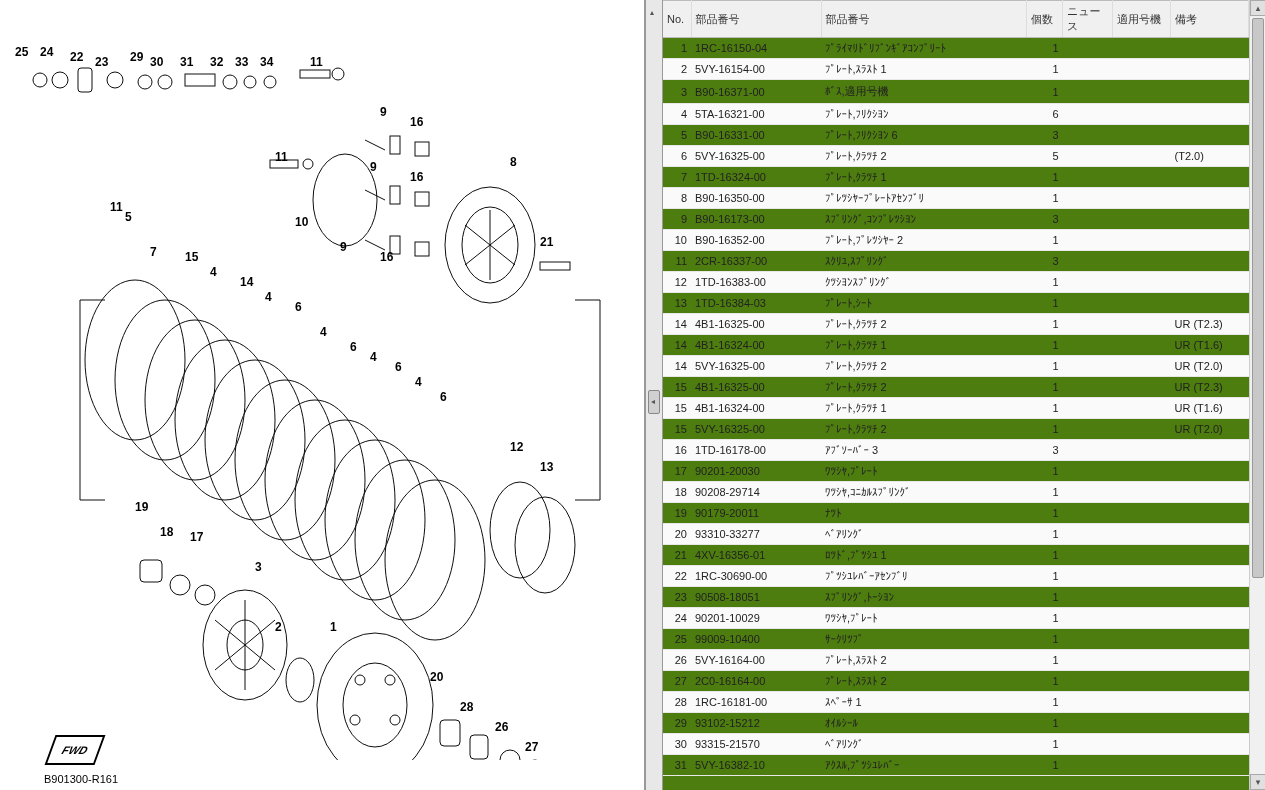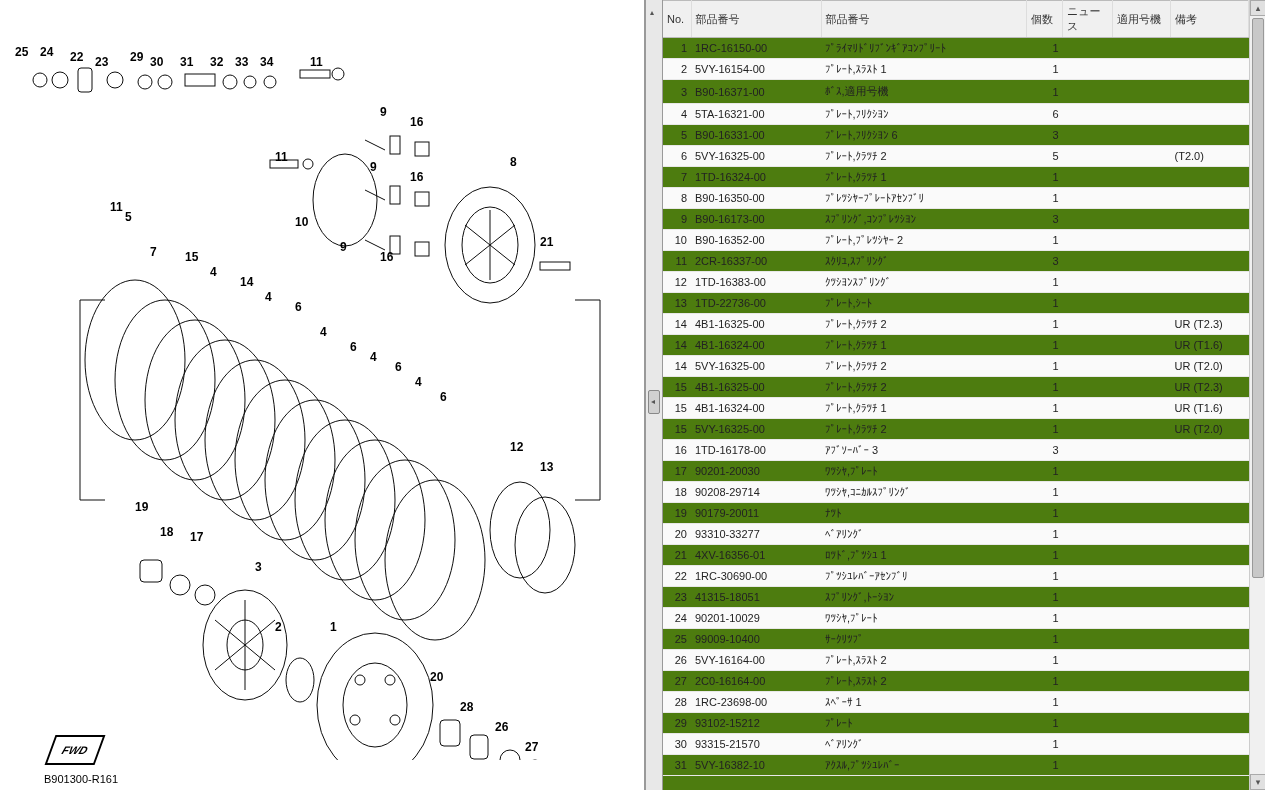--- a/index.html
+++ b/index.html
@@ -327,21 +327,21 @@
         <th class="col-name">部品番号</th>
         <th class="col-qty">個数</th>
         <th class="col-news">ニュース</th>
         <th class="col-app">適用号機</th>
         <th class="col-note">備考</th>
       </tr>
     </thead>
     <tbody id="parts-body">
         <tr>
           <td class="col-no">1</td>
-          <td class="col-part">1RC-16150-00</td>
+          <td class="col-part">1RC-16150-04</td>
           <td class="col-name">ﾌﾟﾗｲﾏﾘﾄﾞﾘﾌﾞﾝｷﾞｱｺﾝﾌﾟﾘｰﾄ</td>
           <td class="col-qty">1</td>
           <td class="col-news"></td>
           <td class="col-app"></td>
           <td class="col-note"></td>
         </tr>
         <tr>
           <td class="col-no">2</td>
           <td class="col-part">5VY-16154-00</td>
           <td class="col-name">ﾌﾟﾚｰﾄ,ｽﾗｽﾄ 1</td>
@@ -435,21 +435,21 @@
           <td class="col-no">12</td>
           <td class="col-part">1TD-16383-00</td>
           <td class="col-name">ｸﾂｼﾖﾝｽﾌﾟﾘﾝｸﾞ</td>
           <td class="col-qty">1</td>
           <td class="col-news"></td>
           <td class="col-app"></td>
           <td class="col-note"></td>
         </tr>
         <tr>
           <td class="col-no">13</td>
-          <td class="col-part">1TD-22736-00</td>
+          <td class="col-part">1TD-16384-03</td>
           <td class="col-name">ﾌﾟﾚｰﾄ,ｼｰﾄ</td>
           <td class="col-qty">1</td>
           <td class="col-news"></td>
           <td class="col-app"></td>
           <td class="col-note"></td>
         </tr>
         <tr>
           <td class="col-no">14</td>
           <td class="col-part">4B1-16325-00</td>
           <td class="col-name">ﾌﾟﾚｰﾄ,ｸﾗﾂﾁ 2</td>
@@ -561,21 +561,21 @@
           <td class="col-no">22</td>
           <td class="col-part">1RC-30690-00</td>
           <td class="col-name">ﾌﾟﾂｼﾕﾚﾊﾞｰｱｾﾝﾌﾞﾘ</td>
           <td class="col-qty">1</td>
           <td class="col-news"></td>
           <td class="col-app"></td>
           <td class="col-note"></td>
         </tr>
         <tr>
           <td class="col-no">23</td>
-          <td class="col-part">41315-18051</td>
+          <td class="col-part">90508-18051</td>
           <td class="col-name">ｽﾌﾟﾘﾝｸﾞ,ﾄｰｼﾖﾝ</td>
           <td class="col-qty">1</td>
           <td class="col-news"></td>
           <td class="col-app"></td>
           <td class="col-note"></td>
         </tr>
         <tr>
           <td class="col-no">24</td>
           <td class="col-part">90201-10029</td>
           <td class="col-name">ﾜﾂｼﾔ,ﾌﾟﾚｰﾄ</td>
@@ -606,31 +606,31 @@
           <td class="col-no">27</td>
           <td class="col-part">2C0-16164-00</td>
           <td class="col-name">ﾌﾟﾚｰﾄ,ｽﾗｽﾄ 2</td>
           <td class="col-qty">1</td>
           <td class="col-news"></td>
           <td class="col-app"></td>
           <td class="col-note"></td>
         </tr>
         <tr>
           <td class="col-no">28</td>
-          <td class="col-part">1RC-23698-00</td>
+          <td class="col-part">1RC-16181-00</td>
           <td class="col-name">ｽﾍﾟｰｻ 1</td>
           <td class="col-qty">1</td>
           <td class="col-news"></td>
           <td class="col-app"></td>
           <td class="col-note"></td>
         </tr>
         <tr>
           <td class="col-no">29</td>
           <td class="col-part">93102-15212</td>
-          <td class="col-name">ﾌﾟﾚｰﾄ</td>
+          <td class="col-name">ｵｲﾙｼｰﾙ</td>
           <td class="col-qty">1</td>
           <td class="col-news"></td>
           <td class="col-app"></td>
           <td class="col-note"></td>
         </tr>
         <tr>
           <td class="col-no">30</td>
           <td class="col-part">93315-21570</td>
           <td class="col-name">ﾍﾞｱﾘﾝｸﾞ</td>
           <td class="col-qty">1</td>

